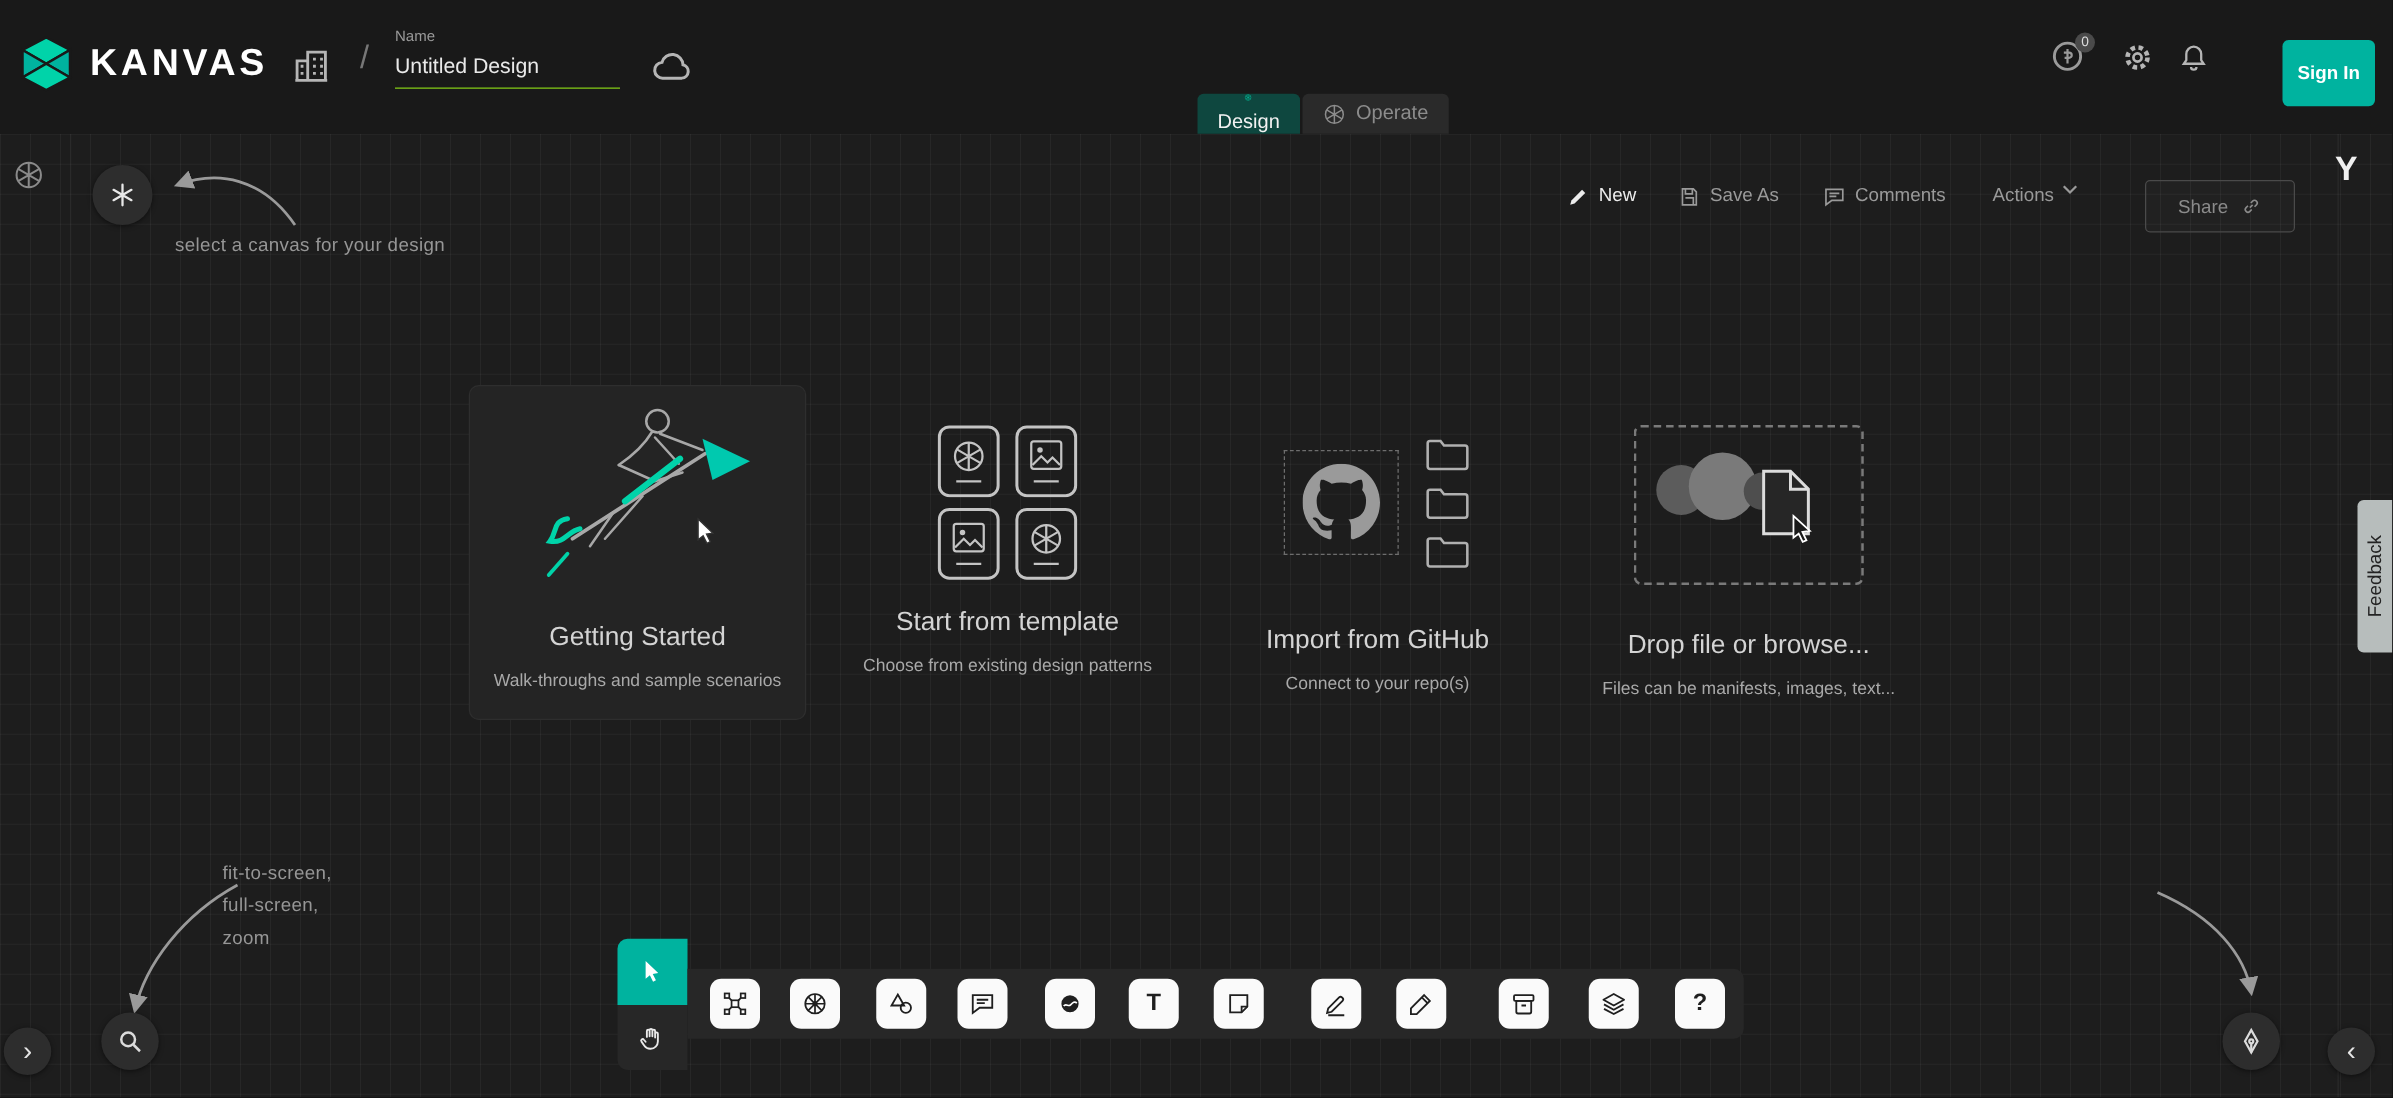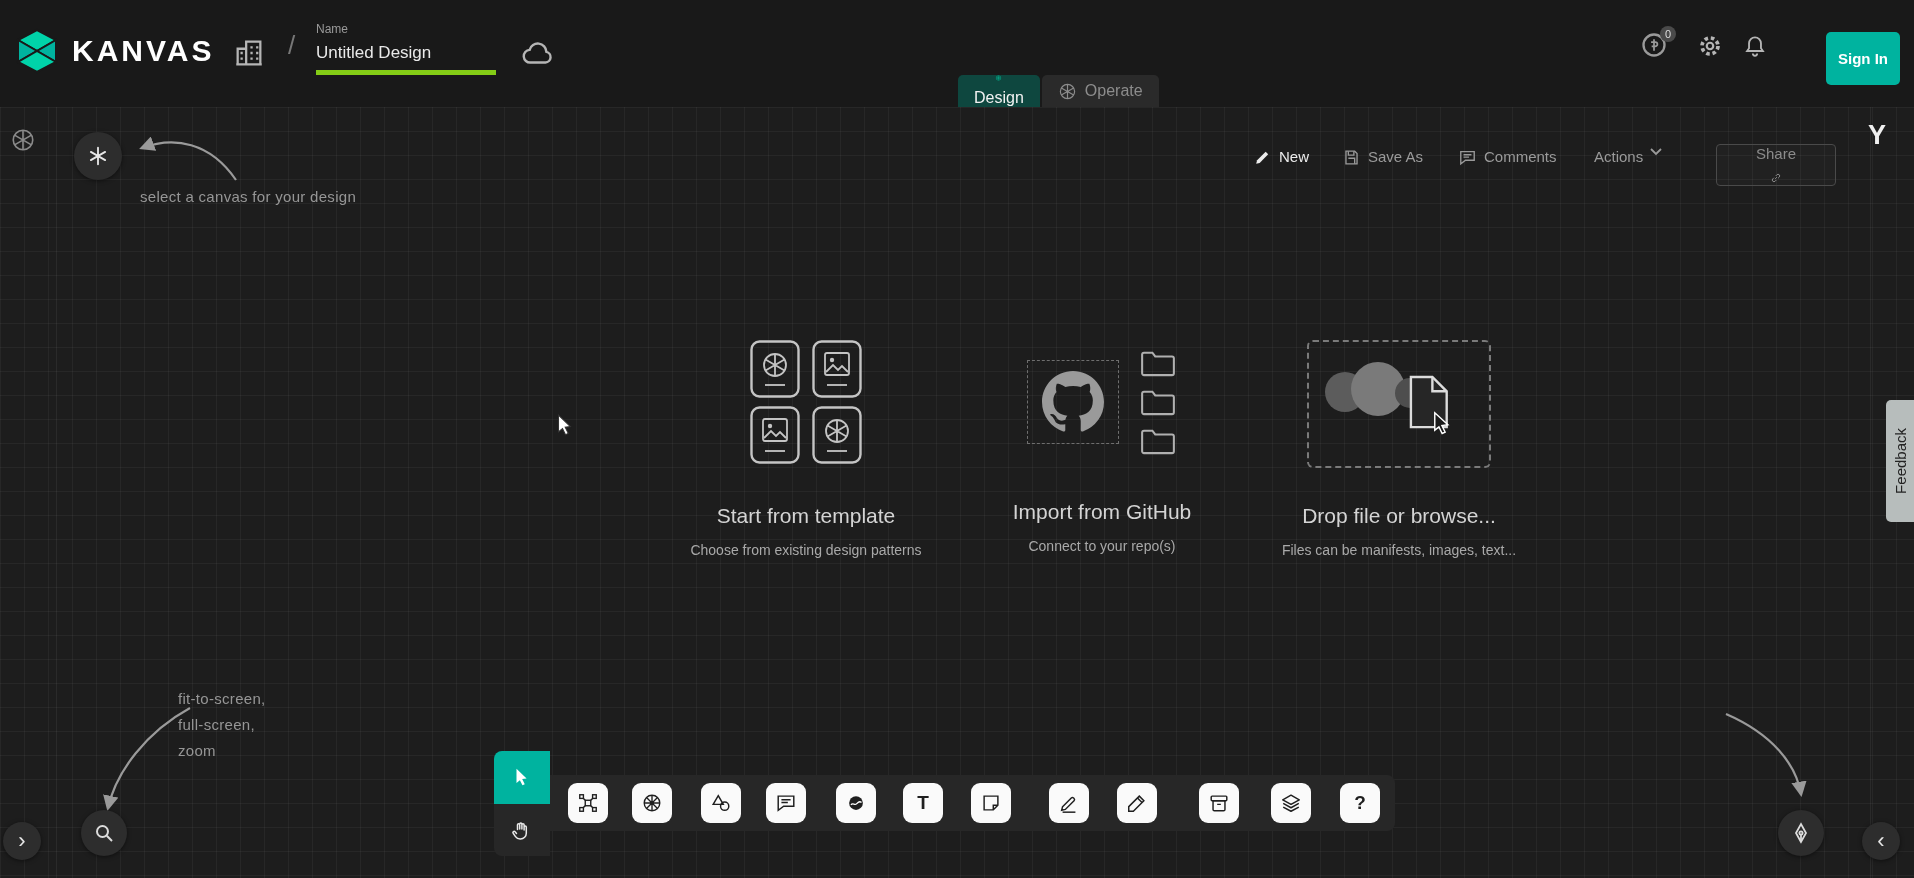--- a/index.html
+++ b/index.html
@@ -6,41 +6,41 @@
   #app{position:relative;width:1914px;height:878px;background:#1c1c1c;font-family:"Liberation Sans",sans-serif;overflow:hidden;}
   .abs{position:absolute;}
 
   
   .header{position:absolute;top:0;left:0;width:100%;height:107px;background:#191919;z-index:6;}
   .logo-wrap{position:absolute;left:14px;top:28px;display:flex;align-items:center;gap:12px;}
   .logo-text{color:#fff;font-size:30px;font-weight:700;letter-spacing:3px;}
   .slash{position:absolute;left:288px;top:30px;color:#777;font-size:26px;}
   .name-block{position:absolute;left:316px;top:22px;}
   .name-label{color:#9a9a9a;font-size:12px;display:block;}
-  .name-input{background:transparent;border:none;outline:none;border-bottom:5px solid #84cc16;color:#e9e9e9;font-size:17px;width:180px;padding:4px 0 7px;margin-top:3px;font-family:"Liberation Sans",sans-serif;}
+  .name-input{background:transparent;border:none;outline:none;border-bottom:1px solid #84cc16;color:#e9e9e9;font-size:17px;width:180px;padding:4px 0 7px;margin-top:3px;font-family:"Liberation Sans",sans-serif;}
   .tabs{position:absolute;left:958px;bottom:0;display:flex;gap:2px;height:32px;}
   .tab{display:flex;align-items:center;gap:8px;padding:0 16px;border-radius:5px 5px 0 0;font-size:16px;cursor:pointer;}
   .tab-active{background:#0e473f;color:#f2f2f2;flex-direction:column;}
   .tab-inactive{background:#2a2a2a;color:#8c8c8c;}
   .signin{position:absolute;left:1790px;top:32px;width:74px;height:53px;background:#00B39F;color:#fff;border:none;border-radius:5px;font-size:15px;font-weight:700;cursor:pointer;font-family:"Liberation Sans",sans-serif;margin-left:36px;}
   .badge{position:absolute;left:1660px;top:26px;width:16px;height:16px;border-radius:8px;background:#4a4a4a;color:#ddd;font-size:11px;display:flex;align-items:center;justify-content:center;z-index:7;}
 
   
   .canvas{position:absolute;top:107px;left:0;right:0;bottom:0;background-color:#1d1d1d;
     background-image:linear-gradient(rgba(255,255,255,.045) 1px,transparent 1px),linear-gradient(90deg,rgba(255,255,255,.045) 1px,transparent 1px);
     background-size:24px 24px;}
   .vline{position:absolute;top:107px;bottom:0;width:1px;background:rgba(255,255,255,.06);z-index:1;}
 
   .hint{color:#969696;font-size:15px;letter-spacing:.3px;line-height:26px;}
   .circle-btn{border-radius:50%;background:#2d2d2d;box-shadow:0 1px 4px rgba(0,0,0,.5);display:flex;align-items:center;justify-content:center;cursor:pointer;z-index:4;}
 
   
   .tb-item{position:absolute;top:148px;height:30px;display:flex;gap:7px;color:#9a9a9a;font-size:15px;cursor:pointer;z-index:4;}
   .tb-bright{color:#ececec;}
-  .share-btn{position:absolute;left:1716px;top:144px;width:118px;height:40px;border:1px solid #4a4a4a;border-radius:4px;display:flex;align-items:center;justify-content:center;gap:9px;color:#8b8b8b;font-size:15px;background:rgba(255,255,255,.02);cursor:pointer;z-index:4;flex-direction:column;}
+  .share-btn{position:absolute;left:1716px;top:144px;width:118px;height:40px;border:1px solid #4a4a4a;border-radius:4px;display:flex;align-items:center;justify-content:center;gap:9px;color:#8b8b8b;font-size:15px;background:rgba(255,255,255,.02);cursor:pointer;z-index:4;}
 
   
   .card-title{font-size:21px;color:#d4d4d4;text-align:center;}
   .card-sub{font-size:14px;color:#a9a9a9;text-align:center;margin-top:14px;}
   .card-panel{position:absolute;left:375px;top:308px;width:268px;height:266px;background:#242424;border:1px solid #2e2e2e;border-radius:8px;cursor:pointer;z-index:2;text-align:center;}
   .card{position:absolute;top:340px;width:300px;cursor:pointer;z-index:2;}
   .icon-area{height:124px;display:flex;align-items:center;justify-content:center;}
   .tpl-grid{display:grid;grid-template-columns:52px 52px;gap:8px 10px;}
   .gh-wrap{border:1.6px dashed #6e6e6e;padding:10px 14px;display:flex;align-items:center;justify-content:center;}
   .folders{display:flex;flex-direction:column;gap:11px;margin-left:20px;}
@@ -200,20 +200,38 @@
       <g fill="none" stroke="#8b8b8b" stroke-width="1.7">
           <path d="M10.5 13.5l3-3"></path>
           <path d="M8.5 11.5l-2 2a2.8 2.8 0 0 0 4 4l2-2"></path>
           <path d="M15.5 12.5l2-2a2.8 2.8 0 0 0-4-4l-2 2"></path>
         </g>
     </svg>
   </div>
 
   <div class="abs" style="left:1868px;top:120px;color:#f0f0f0;font-size:27px;font-weight:700;z-index:3">Y</div>
 
+  <div class="card-panel">
+    <svg width="232" height="168" viewBox="0 0 232 168" style="margin-top:6px">
+      <g stroke="#a8a8a8" stroke-width="2" fill="none" stroke-linecap="round">
+        <circle cx="132" cy="22" r="9"></circle>
+        <path d="M128 30c-6 10-15 19-27 27"></path>
+        <path d="M134 32l34 13M130 35l19 21"></path>
+        <path d="M101 57l29 13M130 70l22-7"></path>
+        <path d="M170 48L64 116" stroke-width="3"></path>
+        <path d="M96 96l-18 26M120 82l-30 34"></path>
+      </g>
+      <path d="M168 36l38 18-30 15z" fill="#00C9AF"></path>
+      <path d="M150 52l-44 34" stroke="#00D3A9" stroke-width="5" fill="none" stroke-linecap="round"></path>
+      <path d="M70 108c-10 2-12 12-24 10 6-8 2-16 14-18" fill="none" stroke="#00D3A9" stroke-width="4" stroke-linecap="round"></path>
+      <path d="M60 128l-15 17" stroke="#00D3A9" stroke-width="3" fill="none" stroke-linecap="round"></path>
+    </svg>
+    <div class="card-title" style="margin-top:10px">Getting Started</div>
+    <div class="card-sub">Walk-throughs and sample scenarios</div>
+  </div>
   <svg class="abs" style="left:552px;top:413px;z-index:4" width="26" height="26" viewBox="0 0 24 24">
     <path d="M6 2l11 10.5-4.8.7 2.8 5.6-2.5 1.2-2.8-5.6-3.7 3z" fill="#fff" stroke="#333" stroke-width="1"></path>
   </svg>
 
   <div class="card" style="left:656px">
     <div class="icon-area">
       <div class="tpl-grid">
         <svg width="52" height="58" viewBox="0 0 50 58">
           <rect x="1.5" y="1.5" width="47" height="55" rx="8" fill="none" stroke="#c4c4c4" stroke-width="2.4"></rect>
           <g fill="none" stroke="#c4c4c4" stroke-width="1.8">
@@ -243,21 +261,21 @@
         <svg width="52" height="58" viewBox="0 0 50 58">
           <rect x="1.5" y="1.5" width="47" height="55" rx="8" fill="none" stroke="#c4c4c4" stroke-width="2.4"></rect>
           <g fill="none" stroke="#c4c4c4" stroke-width="1.8">
               <circle cx="25" cy="25" r="11"></circle>
               <path d="M25 14v22M15.5 19.5l19 11M34.5 19.5l-19 11"></path>
             </g>
           <path d="M15 45h20" stroke="#c4c4c4" stroke-width="1.8"></path>
         </svg>
       </div>
     </div>
-    <div class="card-title" style="margin-top:40px">Start from template</div>
+    <div class="card-title" style="margin-top:22px">Start from template</div>
     <div class="card-sub">Choose from existing design patterns</div>
   </div>
 
   <div class="card" style="left:952px">
     <div class="icon-area">
       <div class="gh-wrap">
         <svg width="62" height="62" viewBox="0 0 16 16">
           <path fill-rule="evenodd" fill="#9a9a9a" d="M8 0C3.58 0 0 3.58 0 8c0 3.54 2.29 6.53 5.47 7.59.4.07.55-.17.55-.38 0-.19-.01-.82-.01-1.49-2.01.37-2.53-.49-2.69-.94-.09-.23-.48-.94-.82-1.13-.28-.15-.68-.52-.01-.53.63-.01 1.08.58 1.23.82.72 1.21 1.87.87 2.33.66.07-.52.28-.87.51-1.07-1.78-.2-3.64-.89-3.64-3.95 0-.87.31-1.59.82-2.15-.08-.2-.36-1.02.08-2.12 0 0 .67-.21 2.2.82.64-.18 1.32-.27 2-.27s1.36.09 2 .27c1.53-1.04 2.2-.82 2.2-.82.44 1.1.16 1.92.08 2.12.51.56.82 1.27.82 2.15 0 3.07-1.87 3.75-3.65 3.95.29.25.54.73.54 1.48 0 1.07-.01 1.93-.01 2.2 0 .21.15.46.55.38A8.01 8.01 0 0 0 16 8c0-4.42-3.58-8-8-8z"></path>
         </svg>
       </div>

